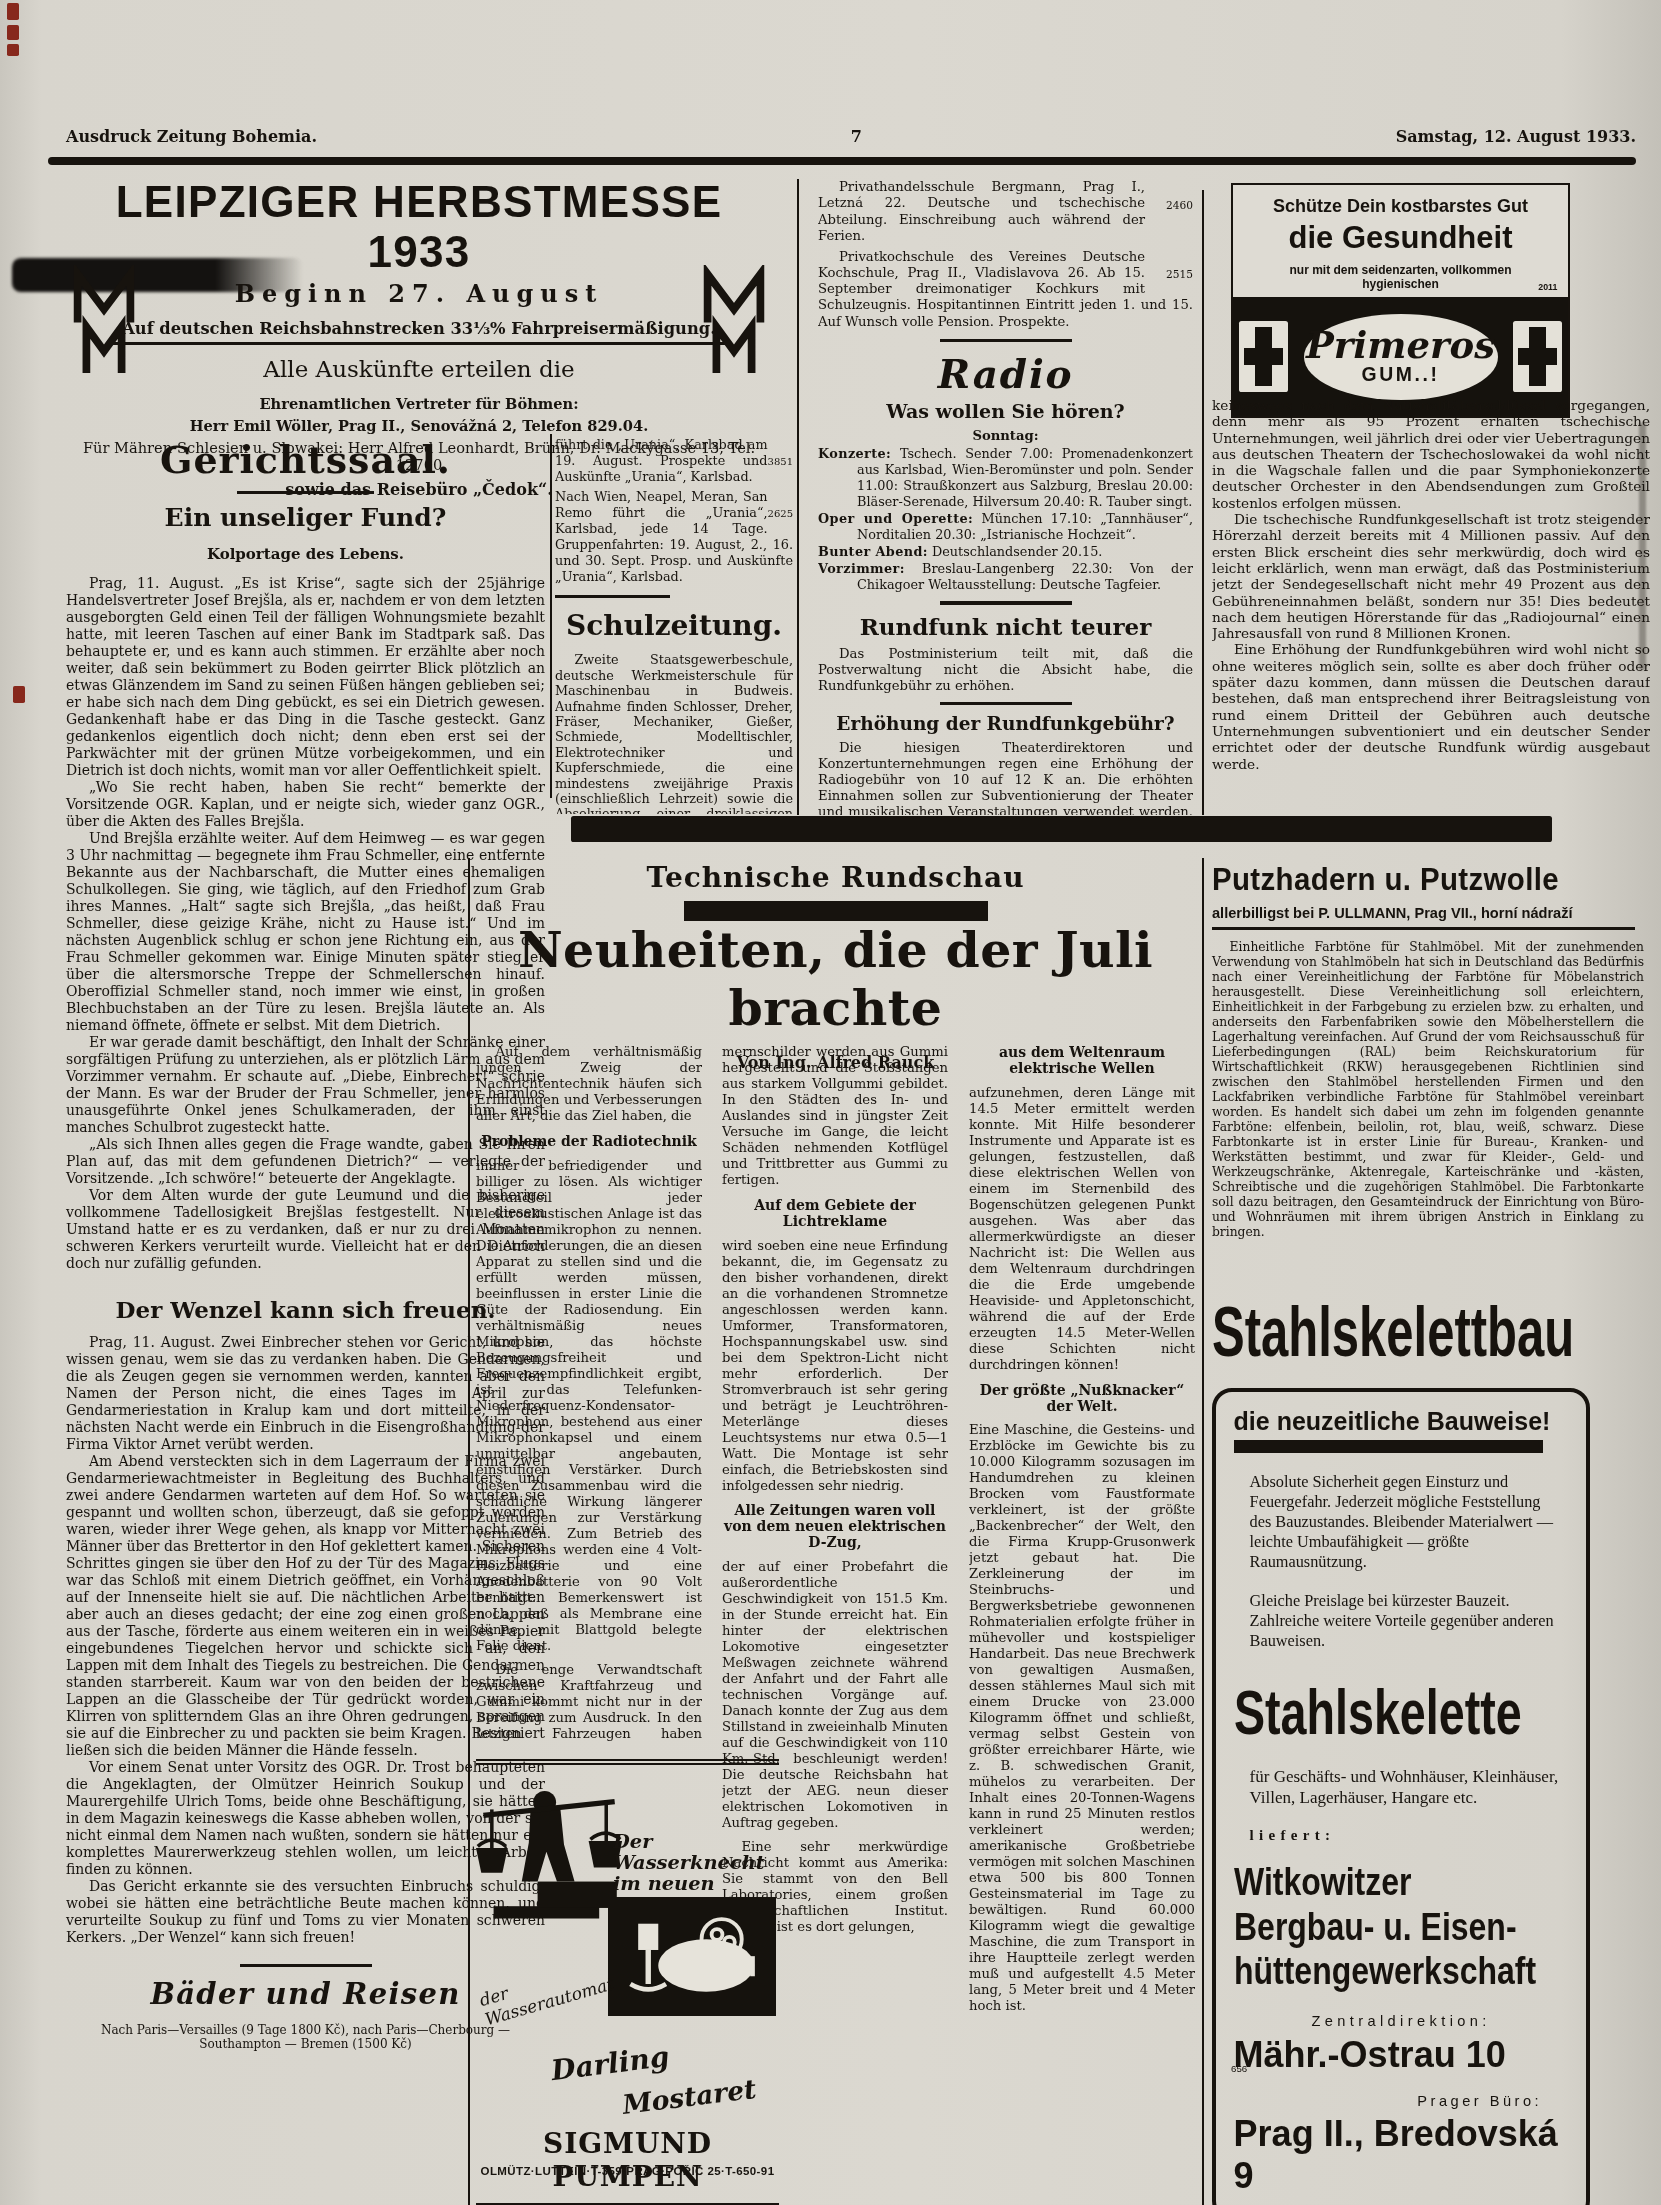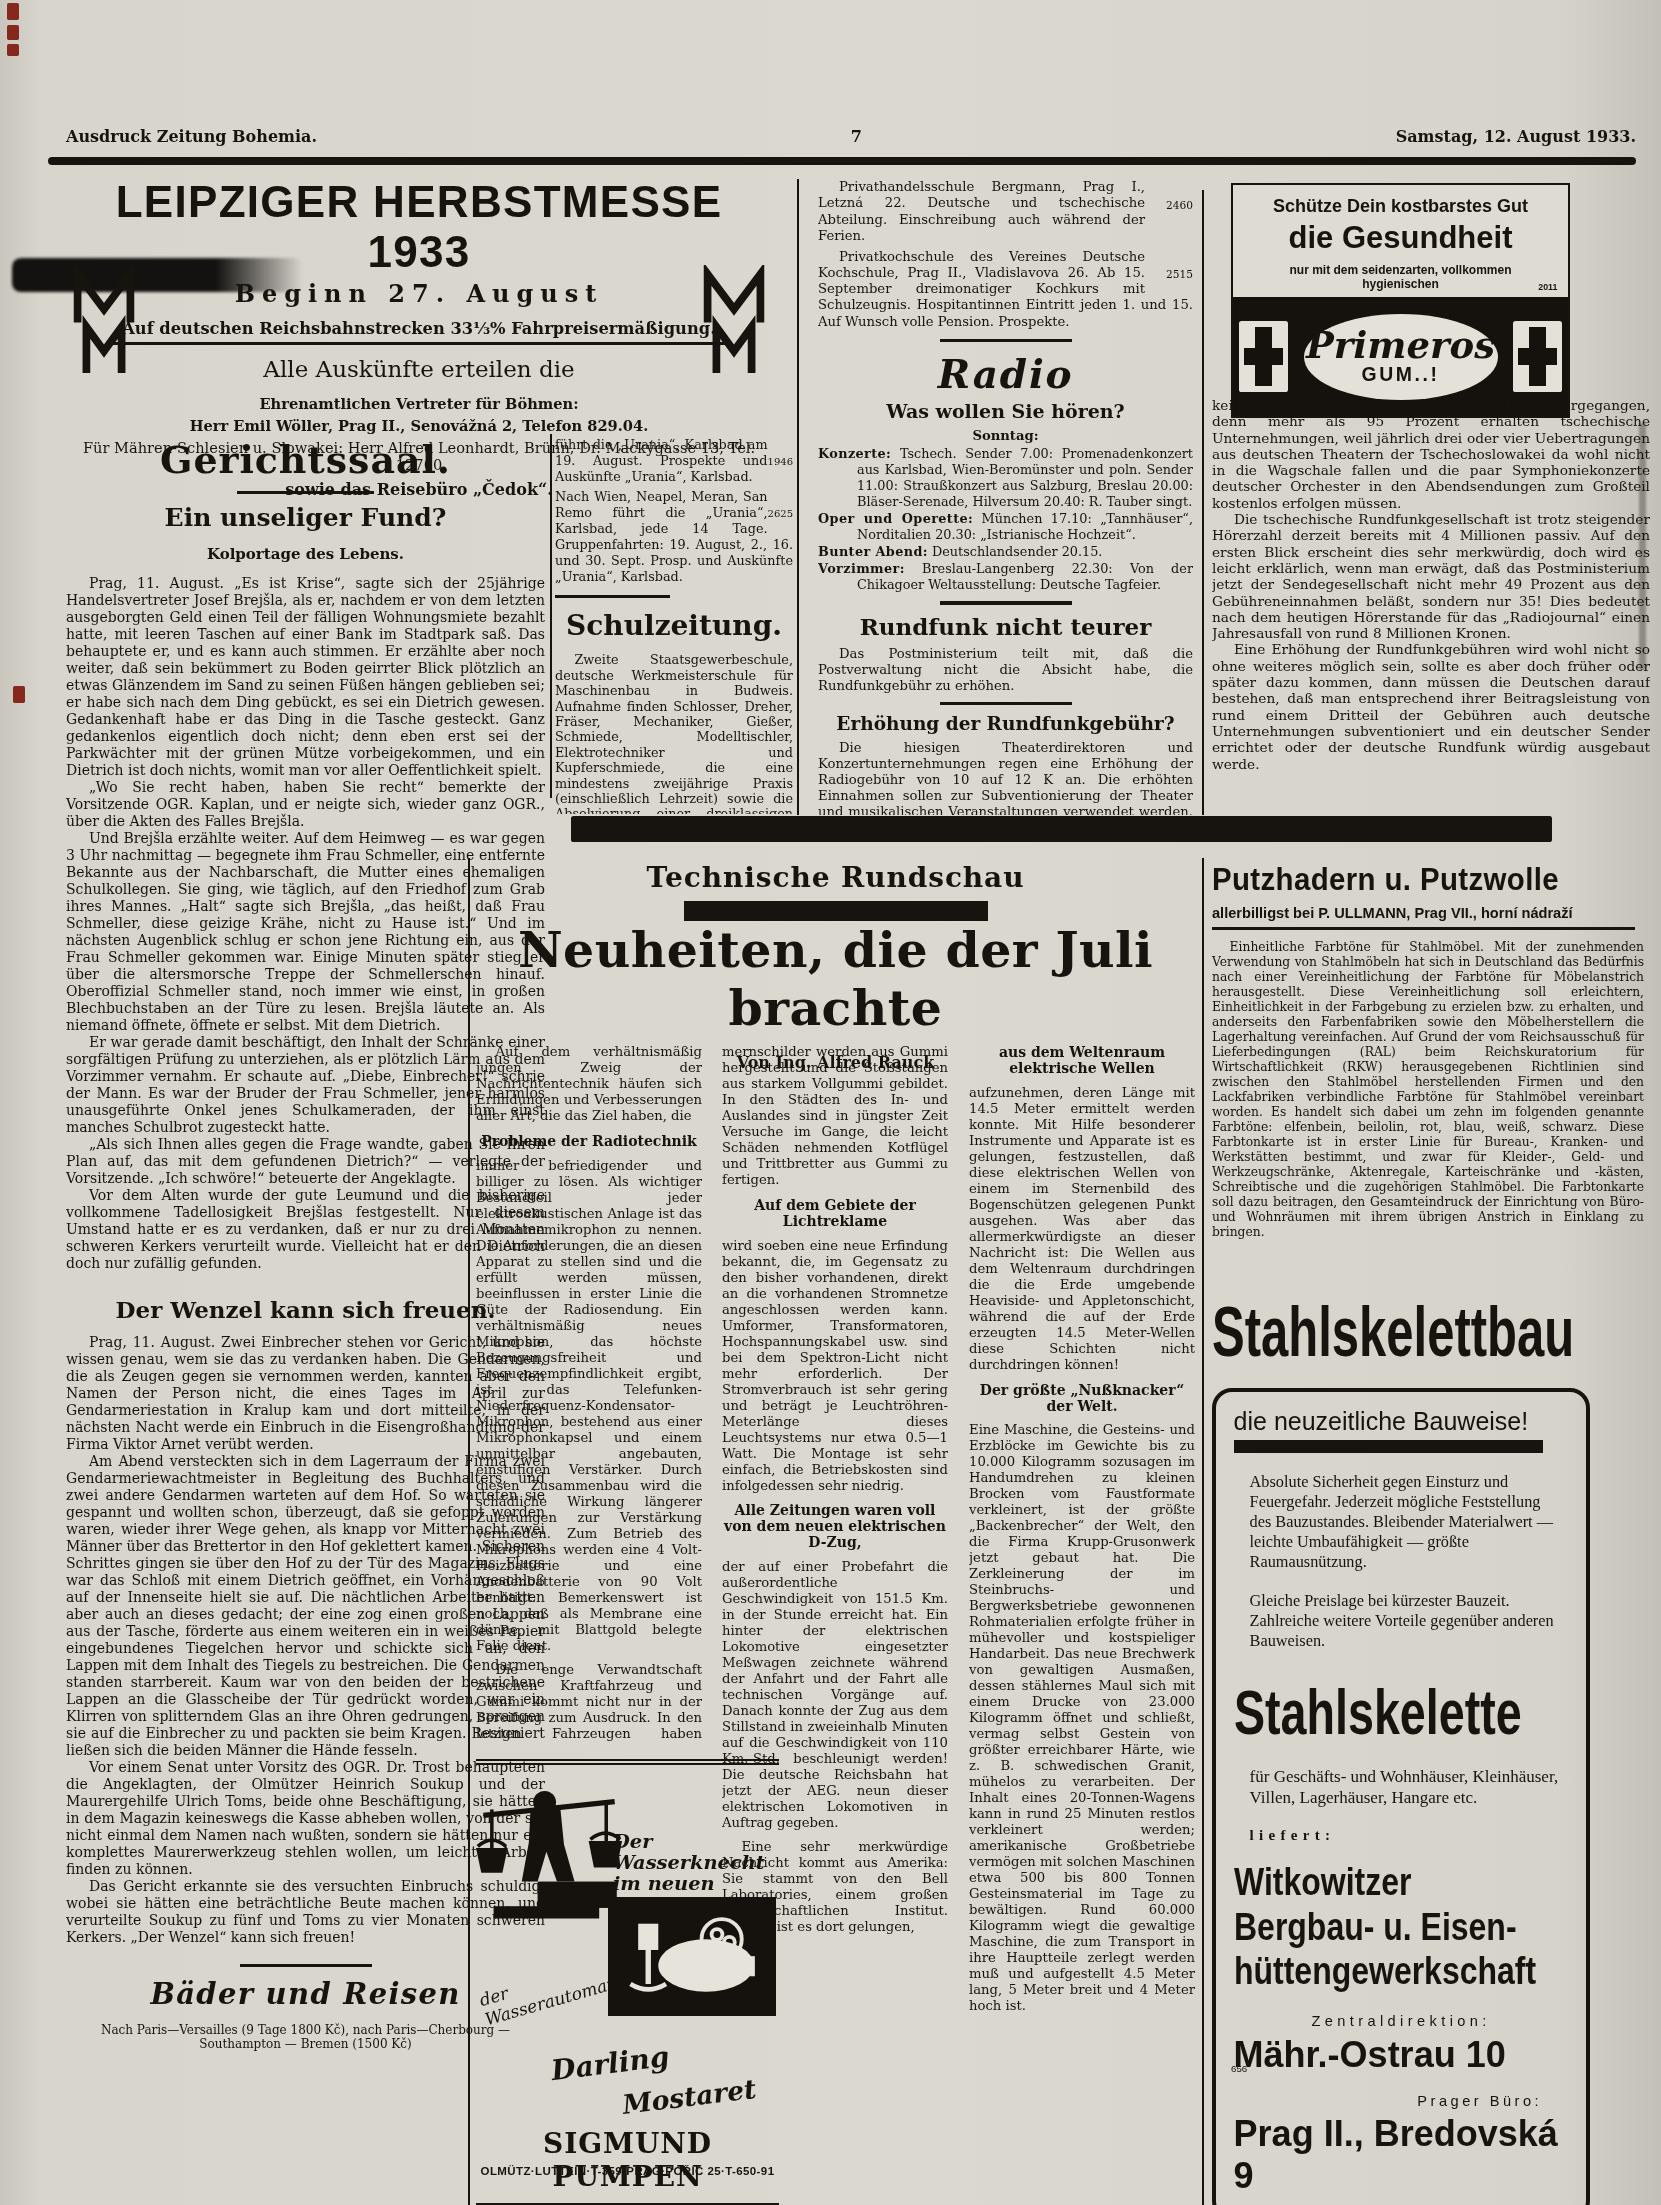--- a/index.html
+++ b/index.html
@@ -99,21 +99,21 @@
   .putz{left:1212px;top:861px;width:438px;}
   .putz-title{font-family:"Liberation Sans",sans-serif;font-weight:900;font-size:32px;letter-spacing:0.4px;transform:scaleX(.92);transform-origin:left;white-space:nowrap;}
   .putz-sub{font-family:"Liberation Sans",sans-serif;font-weight:bold;font-size:14.6px;margin-top:7px;}
   .putz-rule{height:3.1px;background:#17130e;margin:6.2px 0 9.7px;width:423px;}
   .putz-p{font-size:12.3px;line-height:15px;text-align:justify;text-indent:17.6px;width:432px;}
   
   .stahl{left:1212px;top:1292px;width:388px;}
   .stahl-big{font-family:"Liberation Sans",sans-serif;font-weight:900;font-size:70px;
     transform:scaleX(.70);transform-origin:left;white-space:nowrap;}
   .stahl-box{margin-top:16px;border:4.4px solid #17130e;border-radius:20px;padding:15px 17.6px 20px;width:335px;}
-  .stahl-sub{font-family:"Liberation Sans",sans-serif;font-weight:400;font-size:25px;}
+  .stahl-sub{font-family:"Liberation Sans",sans-serif;font-weight:700;font-size:25px;}
   .stahl-subbar{height:12.3px;background:#17130e;margin-top:4.4px;width:309px;}
   .stahl-p{font-family:"Liberation Serif",serif;font-size:16.3px;line-height:20px;margin-top:19.4px;padding:0 8px 0 16px;}
   .stahl-big2{font-family:"Liberation Sans",sans-serif;font-weight:900;font-size:63px;margin-top:25px;
     transform:scaleX(.74);transform-origin:left;white-space:nowrap;}
   .stahl-fuer{font-family:"Liberation Serif",serif;font-size:17px;line-height:21px;margin-top:17.6px;padding-left:16px;}
   .stahl-liefert{font-family:"Liberation Serif",serif;font-size:15px;letter-spacing:5.3px;margin-top:18.5px;padding-left:16px;font-weight:bold;}
   .stahl-co{font-family:"Liberation Sans",sans-serif;font-weight:900;font-size:39px;line-height:42px;margin-top:17.6px;
     transform:scaleX(.82);transform-origin:left;white-space:nowrap;}
   .stahl-zd{font-family:"Liberation Sans",sans-serif;font-size:14.6px;letter-spacing:4.4px;margin-top:21px;text-align:center;}
   .stahl-city{font-family:"Liberation Sans",sans-serif;font-weight:900;font-size:36px;margin-top:4.4px;position:relative;}
@@ -237,21 +237,21 @@
   <p class="p-body">Prag, 11. August. Zwei Einbrecher stehen vor Gericht, und sie wissen genau, wem sie das zu verdanken haben. Die Gendarmen, die als Zeugen gegen sie vernommen werden, kannten aber den Namen der Person nicht, die eines Tages im April zur Gendarmeriestation in Kralup kam und dort mitteilte, in der nächsten Nacht werde ein Einbruch in die Eisengroßhandlung der Firma Viktor Arnet verübt werden.</p>
   <p class="p-body">Am Abend versteckten sich in dem Lagerraum der Firma zwei Gendarmeriewachtmeister in Begleitung des Buchhalters, und zwei andere Gendarmen warteten auf dem Hof. So warteten sie gespannt und wollten schon, überzeugt, daß sie gefoppt worden waren, wieder ihrer Wege gehen, als knapp vor Mitternacht zwei Männer über das Brettertor in den Hof geklettert kamen. Sicheren Schrittes gingen sie über den Hof zu der Tür des Magazins. Flugs war das Schloß mit einem Dietrich geöffnet, ein Vorhängeschloß auf der Innenseite hielt sie auf. Die nächtlichen Arbeiter hatten aber auch an dieses gedacht; der eine zog einen großen Lappen aus der Tasche, förderte aus einem weiteren ein in weißes Papier eingebundenes Tiegelchen hervor und schickte sich an, den Lappen mit dem Inhalt des Tiegels zu bestreichen. Die Gendarmen standen starrbereit. Kaum war von den beiden der bestrichene Lappen an die Glasscheibe der Tür gedrückt worden, war ein Klirren von splitterndem Glas an ihre Ohren gedrungen, sprangen sie auf die Einbrecher zu und packten sie beim Kragen. Resigniert ließen sich die beiden Männer die Hände fesseln.</p>
   <p class="p-body">Vor einem Senat unter Vorsitz des OGR. Dr. Trost behaupteten die Angeklagten, der Olmützer Heinrich Soukup und der Maurergehilfe Ulrich Toms, beide ohne Beschäftigung, sie hätten in dem Magazin keineswegs die Kasse abheben wollen, von der sie nicht einmal dem Namen nach wußten, sondern sie hätten nur ein komplettes Maurerwerkzeug stehlen wollen, um leichter Arbeit finden zu können.</p>
   <p class="p-body">Das Gericht erkannte sie des versuchten Einbruchs schuldig, wobei sie hätten eine beträchtliche Beute machen können, und verurteilte Soukup zu fünf und Toms zu vier Monaten schweren Kerkers. „Der Wenzel“ kann sich freuen!</p>
   <div class="hr-short" style="margin:17.6px auto 0;"></div>
   <div class="baeder-title">Bäder und Reisen</div>
   <p class="baeder-p">Nach Paris—Versailles (9 Tage 1800 Kč), nach Paris—Cherbourg — Southampton — Bremen (1500 Kč)</p>
 </div>
 
 <div class="abs uracol">
-  <p class="ura-p"><span class="ura-ref">1946</span><span>führt die „Urania“, Karlsbad am 19. August. Prospekte und Auskünfte „Urania“, Karlsbad.</span></p>
+  <p class="ura-p"><span class="ura-ref">3851</span><span>führt die „Urania“, Karlsbad am 19. August. Prospekte und Auskünfte „Urania“, Karlsbad.</span></p>
   <p class="ura-p" style="margin-top:3.5px;"><span class="ura-ref">2625</span><span>Nach Wien, Neapel, Meran, San Remo führt die „Urania“, Karlsbad, jede 14 Tage. Gruppenfahrten: 19. August, 2., 16. und 30. Sept. Prosp. und Auskünfte „Urania“, Karlsbad.</span></p>
   <div class="ura-rule"></div>
   <div class="schule-title">Schulzeitung.</div>
   <p class="schule-p">Zweite Staatsgewerbeschule, deutsche Werkmeisterschule für Maschinenbau in Budweis. Aufnahme finden Schlosser, Dreher, Fräser, Mechaniker, Gießer, Schmiede, Modelltischler, Elektrotechniker und Kupferschmiede, die eine mindestens zweijährige Praxis (einschließlich Lehrzeit) sowie die Absolvierung einer dreiklassigen Bürgerschule nachweisen vermögen. Die Schule besitzt ein eigenes Schülerheim, das Mittagstisch, Stipendien und Unterstützungen besorgt, die Stellenvermittlung vermittelt gutes Fortkommen im Leben. Monatsbedarf 250 K. Bei Aufnahme im Schülerheim nur 150 K. Vorrecht Anfrage an die „Kanzlei des Deutschen Volksbildungsvereines in Budweis, Deutsches Haus“.</p>
 </div>
 
 <div class="abs natcol">
   <p class="p-nat">keineswegs nach dem Nationalitätenschlüssel vorgegangen, denn mehr als 95 Prozent erhalten tschechische Unternehmungen, weil jährlich drei oder vier Uebertragungen aus deutschen Theatern der Tschechoslowakei da wohl nicht in die Wagschale fallen und die paar Symphoniekonzerte deutscher Orchester in den Abendsendungen zum Großteil kostenlos erfolgen müssen.</p>
   <p class="p-nat ind">Die tschechische Rundfunkgesellschaft ist trotz steigender Hörerzahl derzeit bereits mit 4 Millionen passiv. Auf den ersten Blick erscheint dies sehr merkwürdig, doch wird es leicht erklärlich, wenn man erwägt, daß das Postministerium jetzt der Sendegesellschaft nicht mehr 49 Prozent aus den Gebühreneinnahmen beläßt, sondern nur 35! Dies bedeutet nach dem heutigen Hörerstande für das „Radiojournal“ einen Jahresausfall von rund 8 Millionen Kronen.</p>
   <p class="p-nat ind">Eine Erhöhung der Rundfunkgebühren wird wohl nicht so ohne weiteres möglich sein, sollte es aber doch früher oder später dazu kommen, dann müssen die Deutschen darauf bestehen, daß man entsprechend ihrer Beitragsleistung von rund einem Dritteil der Gebühren auch deutsche Unternehmungen subventioniert und ein deutscher Sender errichtet oder der deutsche Rundfunk würdig ausgebaut werde.</p>

